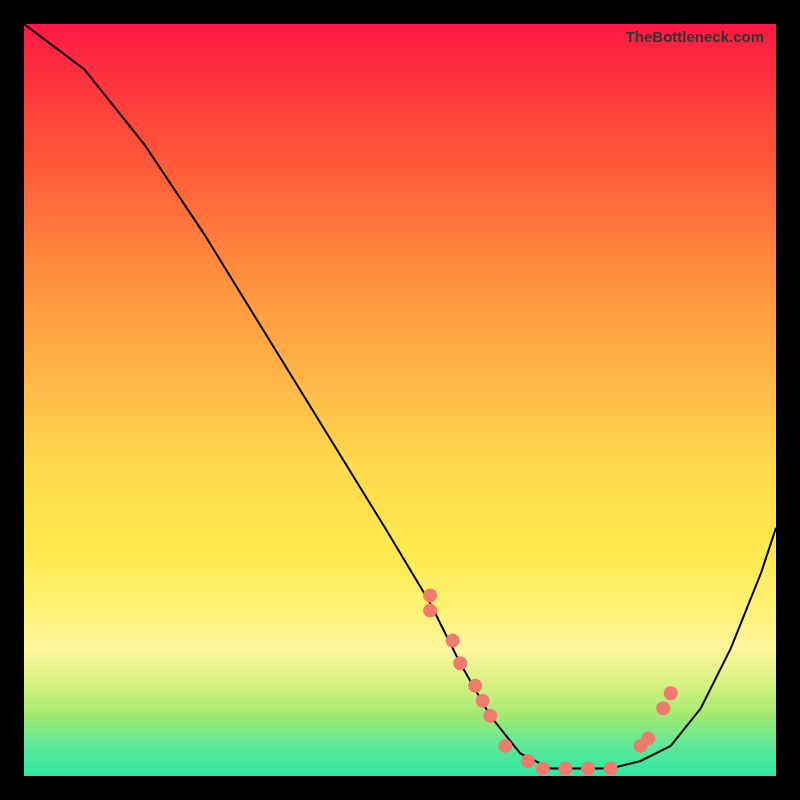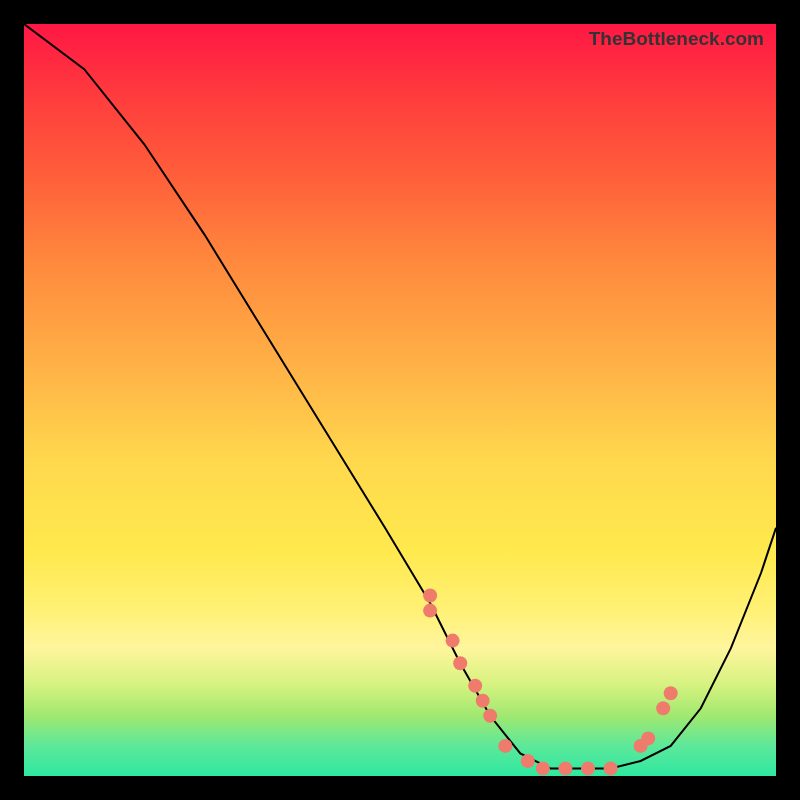--- a/index.html
+++ b/index.html
@@ -30,21 +30,21 @@
       #a0e870 92%,
       #5de89a 96%,
       #2ee8a0 100%
     );
   }
   .watermark {
     position: absolute;
     top: 4px;
     right: 12px;
     color: #333;
-    font-size: 19px;
+    font-size: 15px;
     font-weight: bold;
     font-family: Arial, Helvetica, sans-serif;
     z-index: 10;
   }
   svg.overlay {
     position: absolute;
     left: 0;
     top: 0;
     width: 752px;
     height: 752px;

